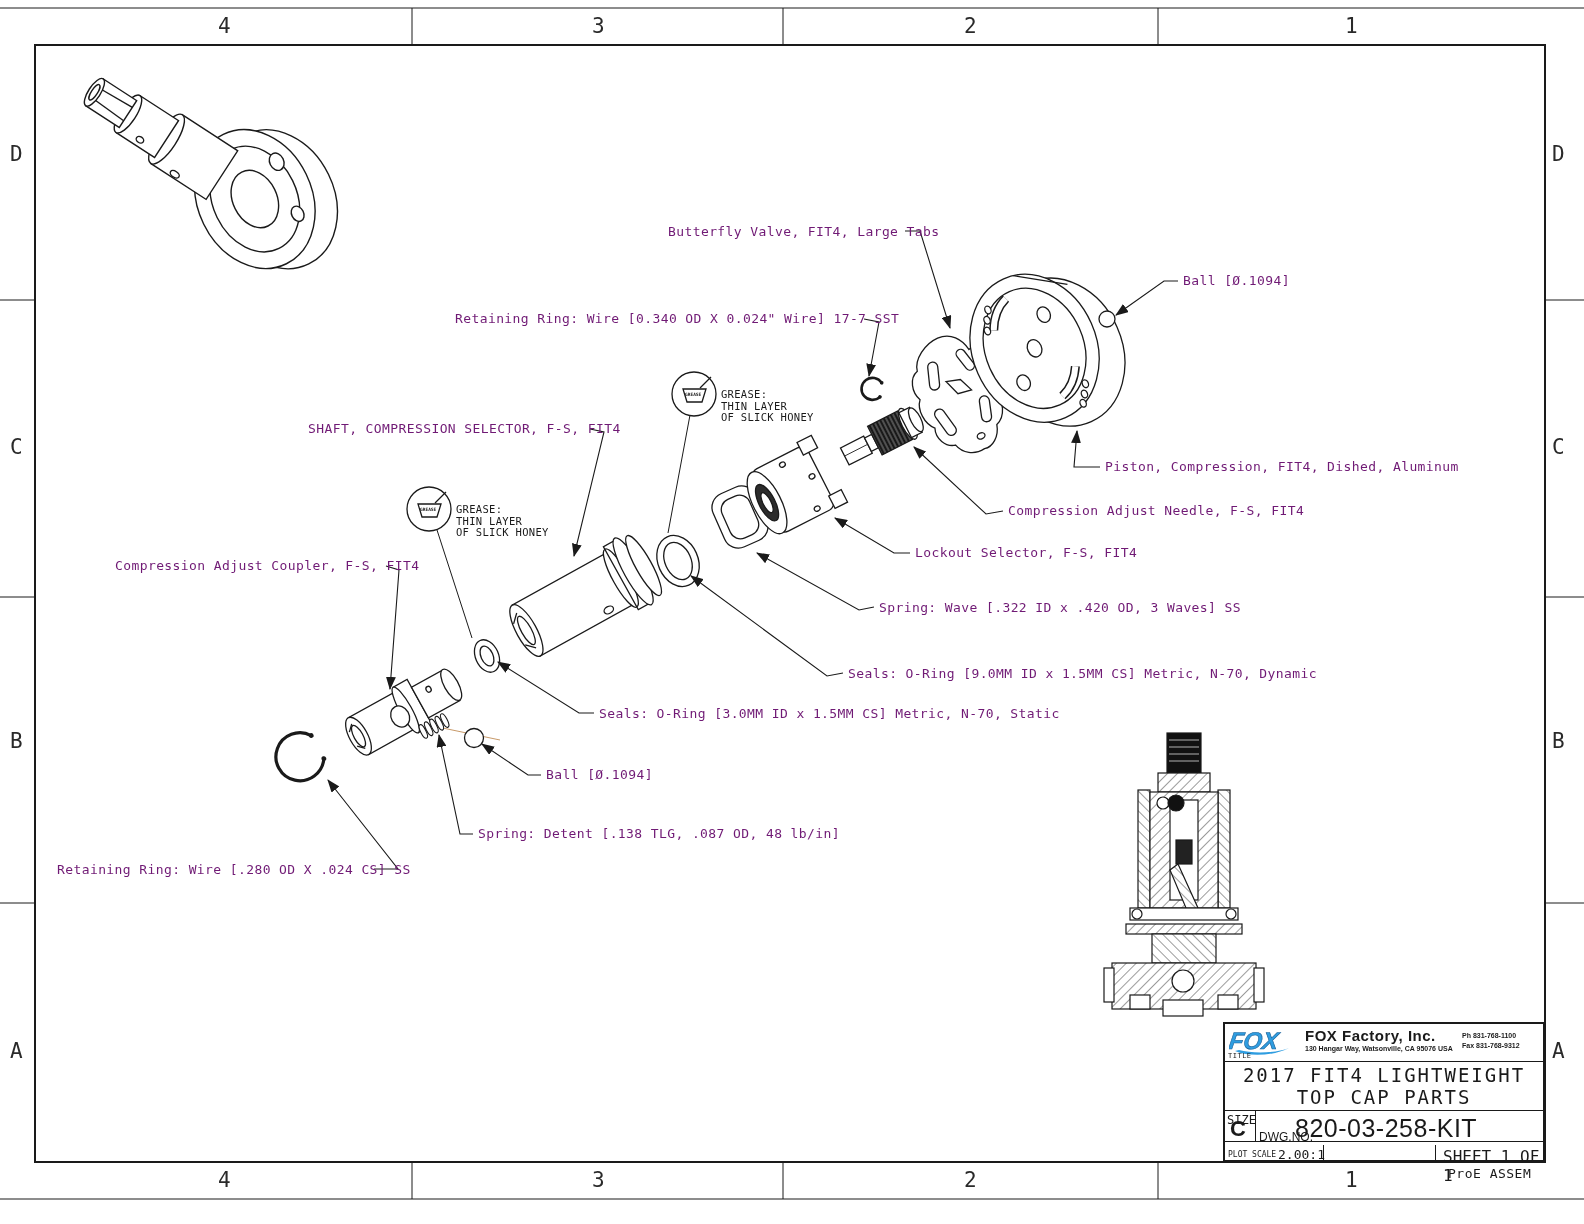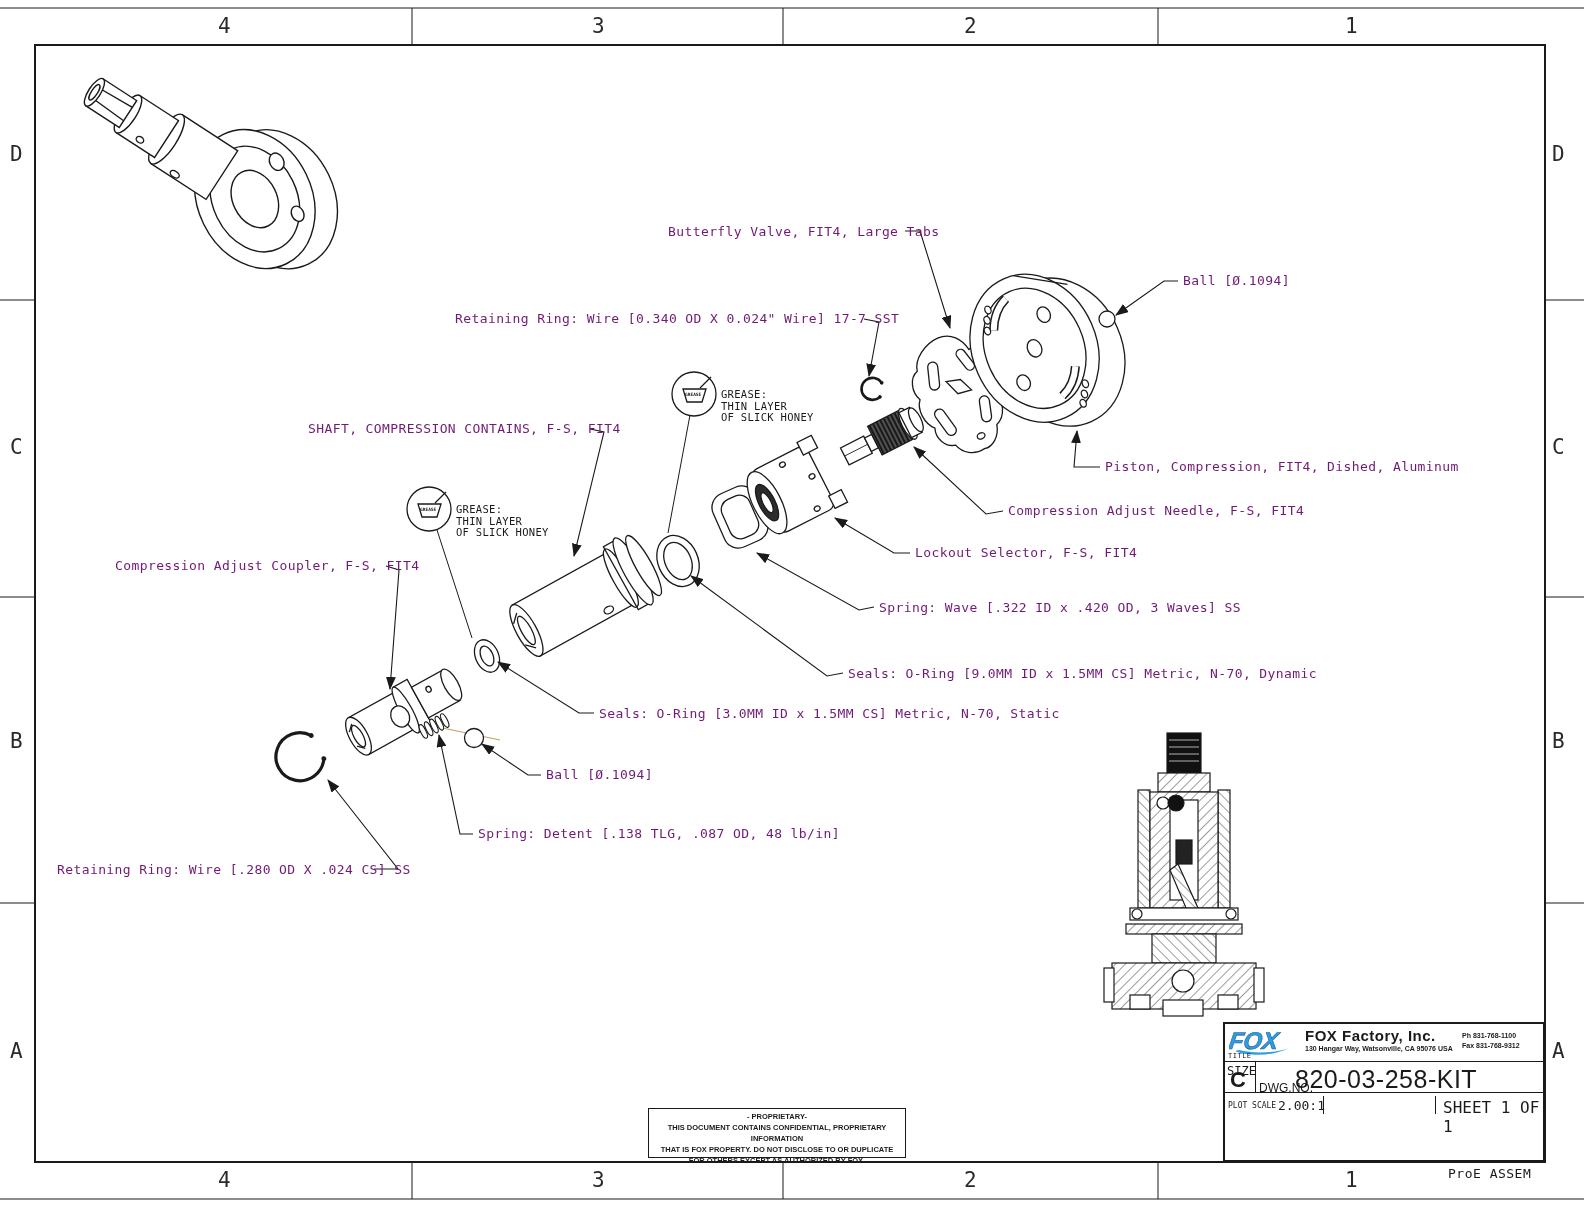--- a/index.html
+++ b/index.html
@@ -307,21 +307,21 @@
 <div class="zone" style="left:10px;top:729px">B</div>
 <div class="zone" style="left:10px;top:1039px">A</div>
 <div class="zone" style="left:1552px;top:142px">D</div>
 <div class="zone" style="left:1552px;top:435px">C</div>
 <div class="zone" style="left:1552px;top:729px">B</div>
 <div class="zone" style="left:1552px;top:1039px">A</div>
 
 <div class="callout" style="left:668px;top:224px">Butterfly Valve, FIT4, Large Tabs</div>
 <div class="callout" style="left:1183px;top:273px">Ball [Ø.1094]</div>
 <div class="callout" style="left:455px;top:311px">Retaining Ring: Wire [0.340 OD X 0.024" Wire] 17-7 SST</div>
-<div class="callout" style="left:308px;top:421px">SHAFT, COMPRESSION CONTAINS, F-S, FIT4</div>
+<div class="callout" style="left:308px;top:421px">SHAFT, COMPRESSION SELECTOR, F-S, FIT4</div>
 <div class="callout" style="left:1105px;top:459px">Piston, Compression, FIT4, Dished, Aluminum</div>
 <div class="callout" style="left:1008px;top:503px">Compression Adjust Needle, F-S, FIT4</div>
 <div class="callout" style="left:915px;top:545px">Lockout Selector, F-S, FIT4</div>
 <div class="callout" style="left:115px;top:558px">Compression Adjust Coupler, F-S, FIT4</div>
 <div class="callout" style="left:879px;top:600px">Spring: Wave [.322 ID x .420 OD, 3 Waves] SS</div>
 <div class="callout" style="left:848px;top:666px">Seals: O-Ring [9.0MM ID x 1.5MM CS] Metric, N-70, Dynamic</div>
 <div class="callout" style="left:599px;top:706px">Seals: O-Ring [3.0MM ID x 1.5MM CS] Metric, N-70, Static</div>
 <div class="callout" style="left:546px;top:767px">Ball [Ø.1094]</div>
 <div class="callout" style="left:478px;top:826px">Spring: Detent [.138 TLG, .087 OD, 48 lb/in]</div>
 <div class="callout" style="left:57px;top:862px">Retaining Ring: Wire [.280 OD X .024 CS] SS</div>
@@ -332,38 +332,36 @@
   <div>OF SLICK HONEY</div>
 </div>
 <div class="grease-note" style="left:456px;top:492px">
   <div>GREASE:</div>
   <div>THIN LAYER</div>
   <div>OF SLICK HONEY</div>
 </div>
 <div class="grease-tub-text" style="left:685px;top:392px">GREASE</div>
 <div class="grease-tub-text" style="left:420px;top:507px">GREASE</div>
 
-<div id="prop">
-  <div>- PROPRIETARY-</div>
-  <div>THIS DOCUMENT CONTAINS CONFIDENTIAL, PROPRIETARY INFORMATION</div>
-  <div>THAT IS FOX PROPERTY.  DO NOT DISCLOSE TO OR DUPLICATE</div>
-  <div>FOR OTHERS EXCEPT AS AUTHORIZED BY FOX.</div>
-</div>
 
 <div id="tblock">
   <div class="tb-row1">
     <svg class="tb-logo" viewBox="0 0 70 28">
       <text x="2" y="22" font-family="Liberation Sans, sans-serif" font-size="24" font-weight="bold" font-style="italic" fill="#2f9de0" stroke="#1a5f96" stroke-width="0.6" transform="skewX(-8)">FOX</text>
       <path d="M 6,24 C 20,30 45,29 60,21 C 48,26 24,27 10,23 z" fill="#2f9de0"></path>
     </svg>
     <div class="tb-company">FOX Factory, Inc.</div>
     <div class="tb-addr">130 Hangar Way, Watsonville, CA 95076 USA</div>
     <div class="tb-ph">Ph 831-768-1100</div>
     <div class="tb-fax">Fax 831-768-9312</div>
     <div class="tb-titlelabel">TITLE</div>
+  </div>
+  <div class="tb-row2">
+    <div class="tb-t1">2017 FIT4 LIGHTWEIGHT</div>
+    <div class="tb-t2">TOP CAP PARTS</div>
   </div>
   <div class="tb-row3">
     <div class="tb-sizecell">
       <div class="tb-sizelabel">SIZE</div>
       <div class="tb-sizeval">C</div>
     </div>
     <div class="tb-dwglabel">DWG.NO.</div>
     <div class="tb-dwgno">820-03-258-KIT</div>
   </div>
   <div class="tb-row4">

